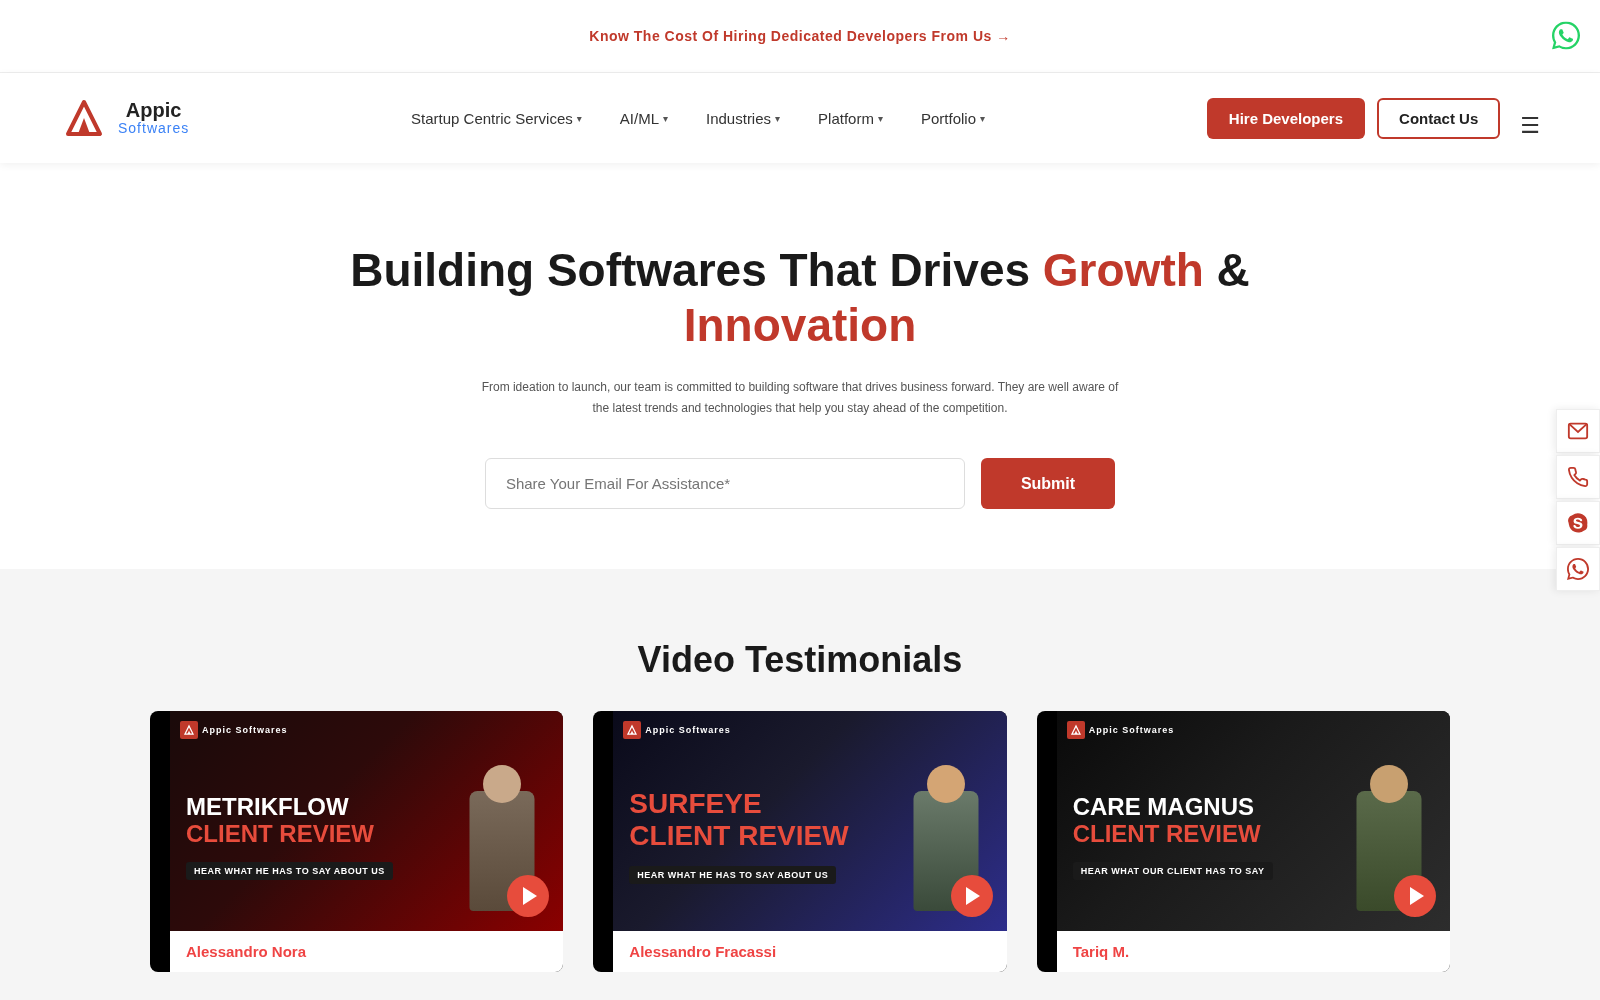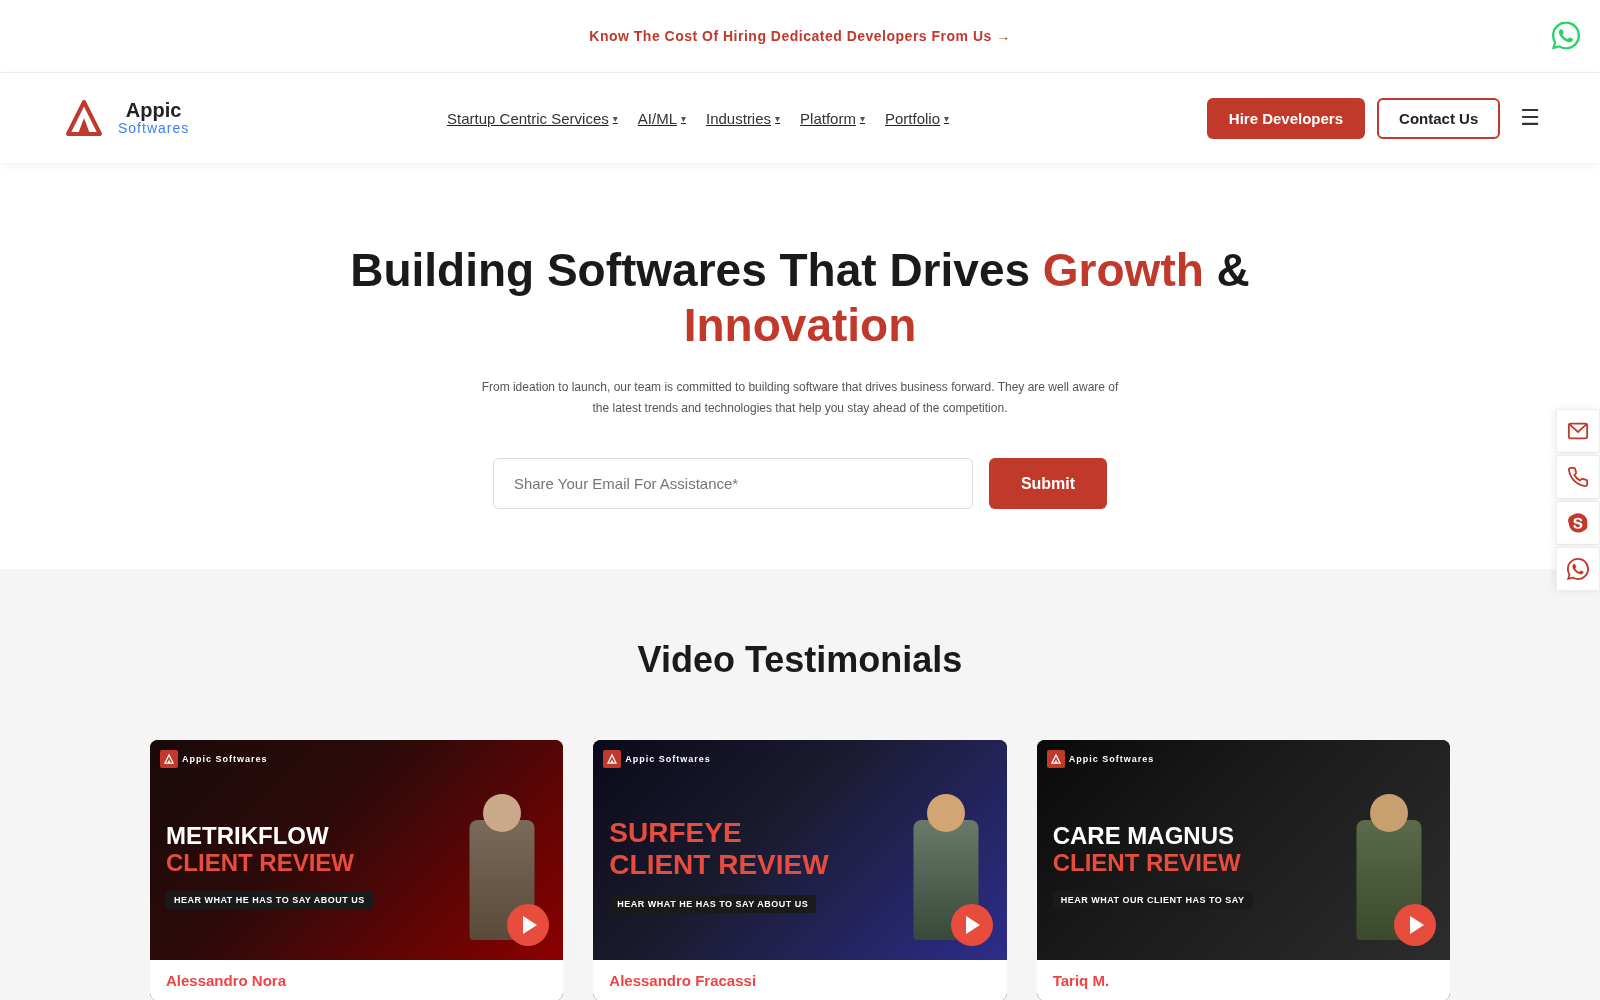--- a/index.html
+++ b/index.html
@@ -47,40 +47,39 @@
       display: flex;
       flex-direction: column;
       line-height: 1.1;
     }
     .logo-text .appic { font-size: 20px; font-weight: 700; color: #222; text-align: center; }
     .logo-text .softwares { font-size: 14px; font-weight: 500; color: #3b82f6; letter-spacing: 1px; }
 
     .nav-links {
       display: flex;
       align-items: center;
-      gap: 20px;
+      gap: 38px;
       list-style: none;
-      text-decoration: underline;
     }
     .nav-links li a {
       text-decoration: none;
       color: #333;
       font-size: 15px;
       font-weight: 500;
       display: flex;
       align-items: center;
       gap: 4px;
     }
     .nav-links li a .chevron {
       font-size: 10px;
       color: #555;
     }
     .nav-actions {
       display: flex;
-      align-items: center;
+      align-items: flex-end;
       gap: 12px;
     }
     .btn-hire {
       background: #c0392b;
       color: #fff;
       border: none;
       padding: 12px 22px;
       border-radius: 6px;
       font-size: 15px;
       font-weight: 600;
@@ -137,21 +136,21 @@
       border: 1px solid #ddd;
       border-radius: 6px;
       font-size: 15px;
       color: #888;
       outline: none;
     }
     .btn-submit {
       background: #c0392b;
       color: #fff;
       border: none;
-      padding: 16px 32px;
+      padding: 16px 40px;
       border-radius: 6px;
       font-size: 16px;
       font-weight: 600;
       cursor: pointer;
     }
 
     
     .side-icons {
       position: fixed;
       right: 0;
@@ -179,35 +178,36 @@
     
     .testimonials-section {
       background: #f5f5f5;
       padding: 70px 60px 40px;
     }
     .testimonials-section h2 {
       text-align: center;
       font-size: 36px;
       font-weight: 700;
       color: #1a1a1a;
-      margin-bottom: 59px;
+      margin-bottom: 30px;
     }
     .testimonials-grid {
       display: grid;
       grid-template-columns: repeat(3, 1fr);
       gap: 30px;
       max-width: 1300px;
       margin: 0 auto;
     }
     .testimonial-card {
       background: #000;
       border-radius: 8px;
       overflow: hidden;
       position: relative;
       cursor: pointer;
+      padding-left: 20px;
     }
     .card-thumbnail {
       width: 100%;
       height: 220px;
       position: relative;
       overflow: hidden;
       display: flex;
       align-items: center;
       justify-content: center;
     }

